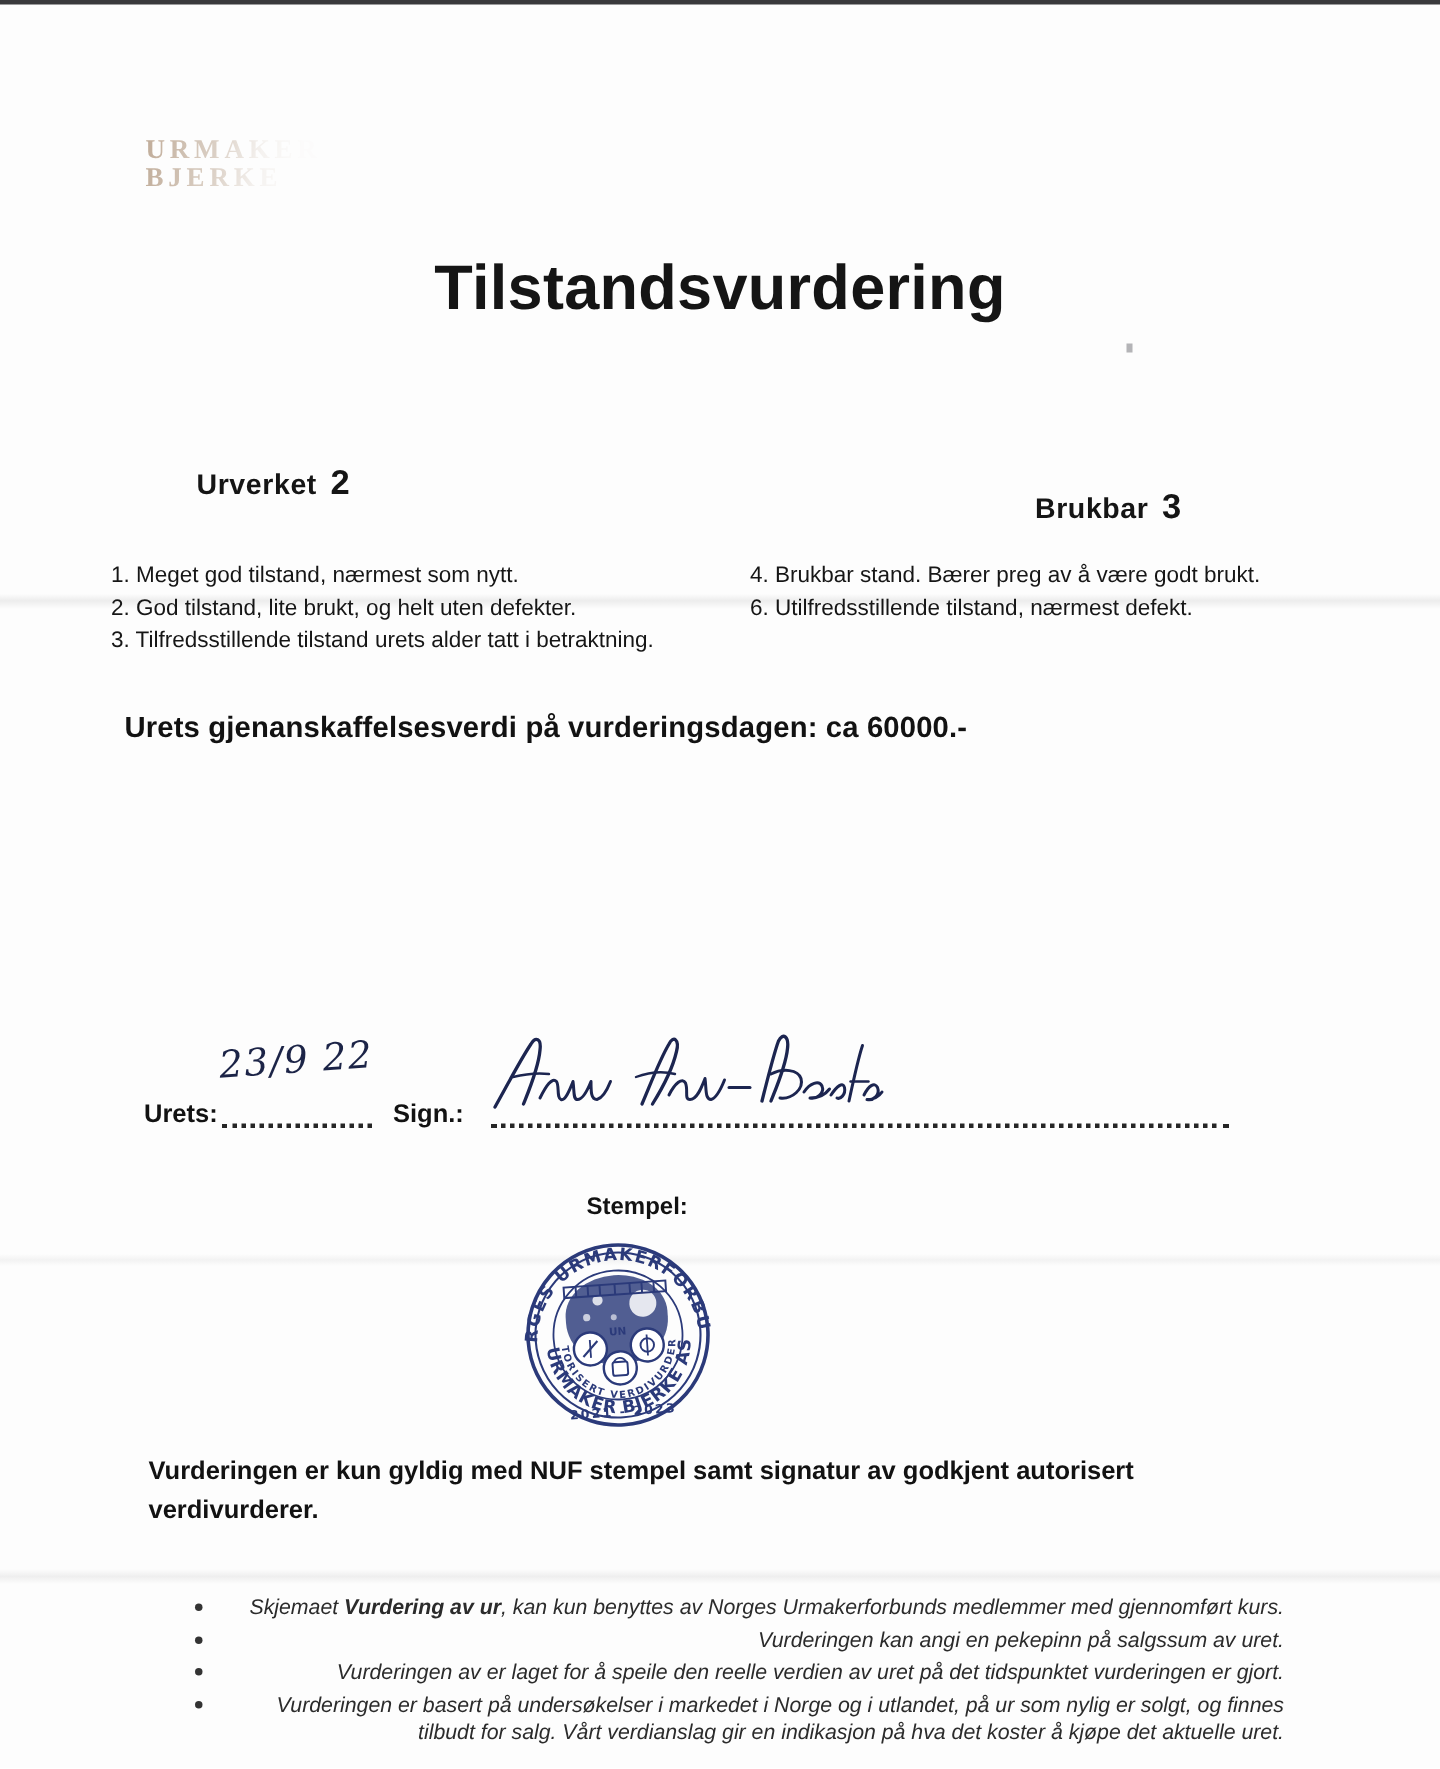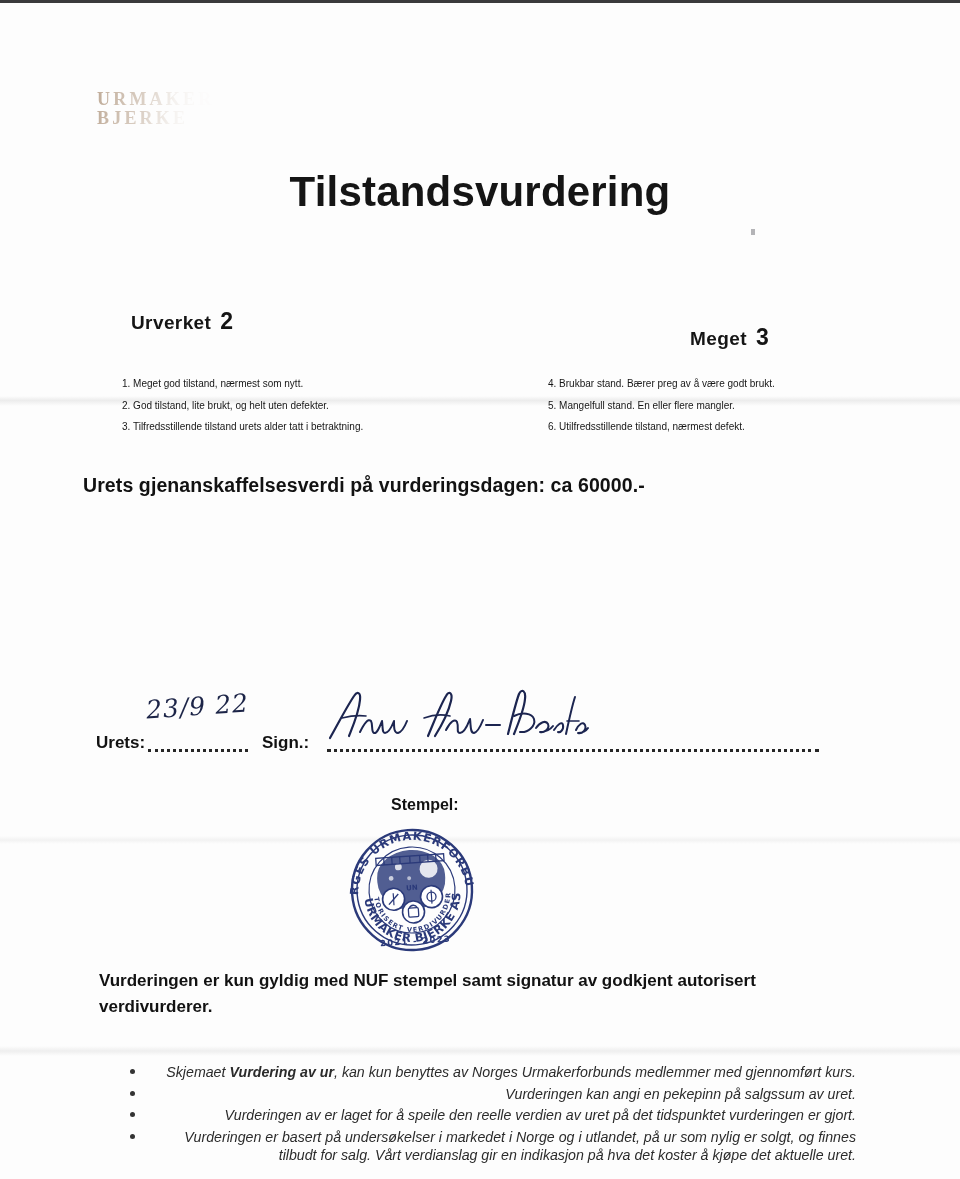--- a/index.html
+++ b/index.html
@@ -80,25 +80,24 @@
     font-weight: 700;
     margin-left: 9px;
     letter-spacing: 0;
   }
   .rh-urverket { top: 308px; left: 131px; text-align: center; }
   .rh-kassen  { top: 324px; left: 690px; }
 
   
   .scale-col {
     position: absolute;
-    font-size: 10px;
+    font-size: 15px;
     line-height: 21.5px;
     color: #161616;
     white-space: nowrap;
-    margin-left: 48px;
   }
   .scale-left  { top: 373px; left: 74px; }
   .scale-right { top: 373px; left: 500px; }
   .scale-col .row { display: block; }
 
   .value-line {
     position: absolute;
     top: 474px; left: 83px;
     font-size: 19.5px;
     font-weight: 700;
@@ -204,32 +203,31 @@
     <span class="l2">BJERKE</span>
   </div>
 
   <div class="doc-title">Tilstandsvurdering</div>
 
   <div class="rating-head rh-urverket">
     <span>Urverket</span><span class="score">2</span>
   </div>
 
   <div class="rating-head rh-kassen">
-    <span>Meget</span><span class="score">3</span>
+    <span>Brukbar</span><span class="score">3</span>
   </div>
 
   <div class="scale-col scale-left">
     <span class="row">1. Meget god tilstand, nærmest som nytt.</span>
     <span class="row">2. God tilstand, lite brukt, og helt uten defekter.</span>
     <span class="row">3. Tilfredsstillende tilstand urets alder tatt i betraktning.</span>
   </div>
 
   <div class="scale-col scale-right">
     <span class="row">4. Brukbar stand. Bærer preg av å være godt brukt.</span>
-    <span class="row">5. Mangelfull stand. En eller flere mangler.</span>
     <span class="row">6. Utilfredsstillende tilstand, nærmest defekt.</span>
   </div>
 
   <div class="value-line">Urets gjenanskaffelsesverdi på vurderingsdagen: ca 60000.-</div>
 
   <div class="sig-row">
     <span class="lbl-dato">Urets:</span>
     <span class="dots-dato"></span>
     <span class="lbl-sign">Sign.:</span>
     <span class="dots-sign"></span>

